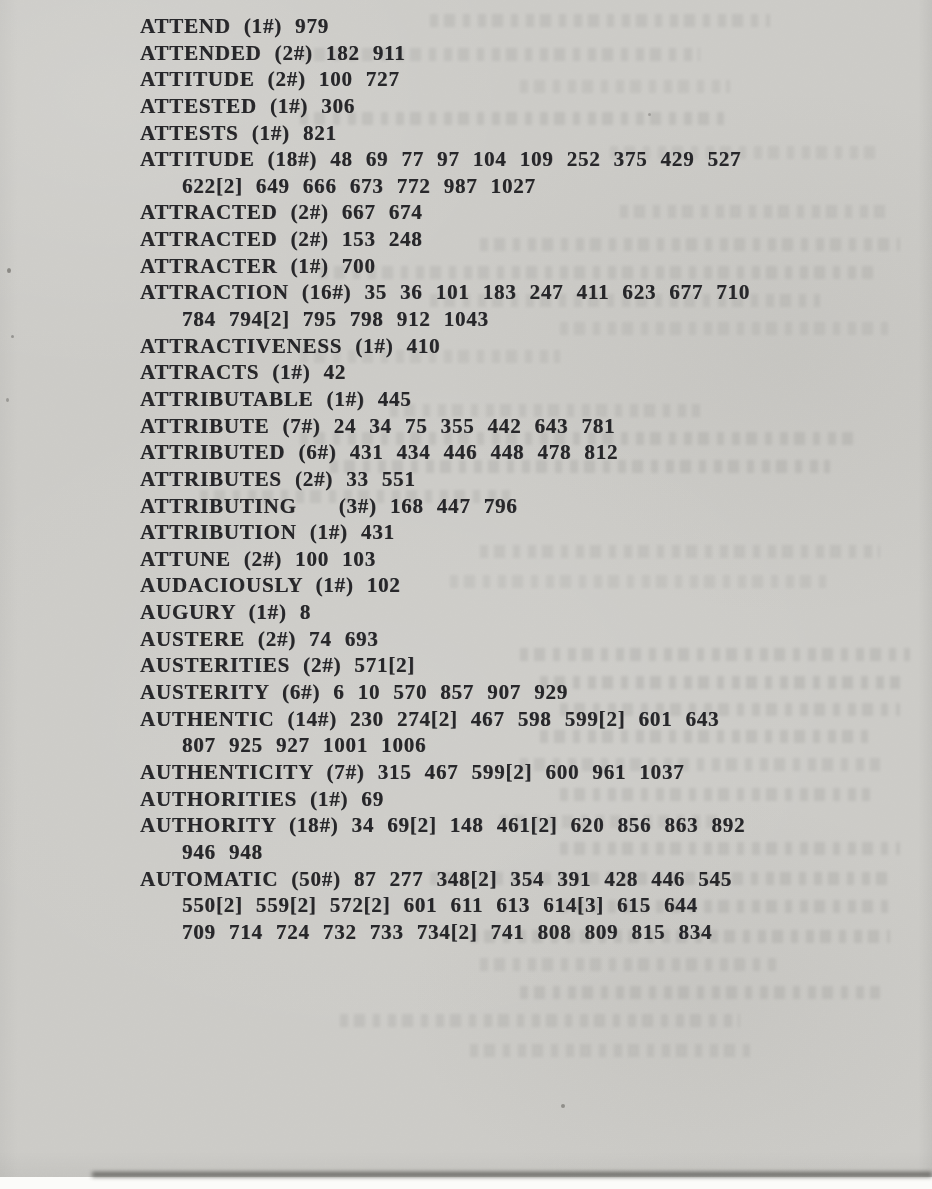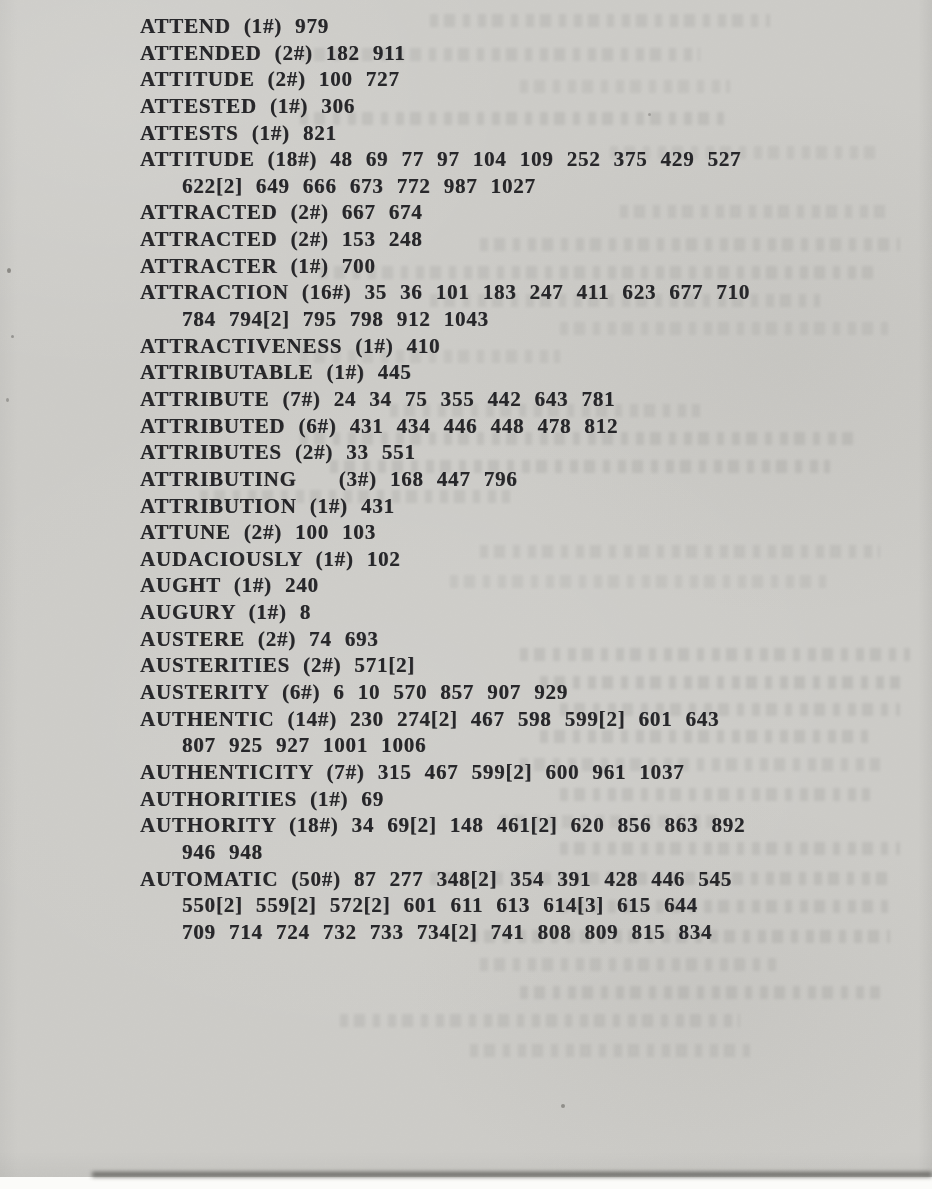--- a/index.html
+++ b/index.html
@@ -150,29 +150,29 @@
       <div class="line"><span>ATTESTED</span> <span>(1#)</span> <span>306</span></div>
       <div class="line"><span>ATTESTS</span> <span>(1#)</span> <span>821</span></div>
       <div class="line"><span>ATTITUDE</span> <span>(18#)</span> <span>48 69 77 97 104 109 252 375 429 527</span></div>
       <div class="line cont">622[2] 649 666 673 772 987 1027</div>
       <div class="line"><span>ATTRACTED</span> <span>(2#)</span> <span>667 674</span></div>
       <div class="line"><span>ATTRACTED</span> <span>(2#)</span> <span>153 248</span></div>
       <div class="line"><span>ATTRACTER</span> <span>(1#)</span> <span>700</span></div>
       <div class="line"><span>ATTRACTION</span> <span>(16#)</span> <span>35 36 101 183 247 411 623 677 710</span></div>
       <div class="line cont">784 794[2] 795 798 912 1043</div>
       <div class="line"><span>ATTRACTIVENESS</span> <span>(1#)</span> <span>410</span></div>
+      <div class="line"><span>ATTRACTS</span> <span>(1#)</span> <span>42</span></div>
       <div class="line"><span>ATTRIBUTABLE</span> <span>(1#)</span> <span>445</span></div>
       <div class="line"><span>ATTRIBUTE</span> <span>(7#)</span> <span>24 34 75 355 442 643 781</span></div>
       <div class="line"><span>ATTRIBUTED</span> <span>(6#)</span> <span>431 434 446 448 478 812</span></div>
       <div class="line"><span>ATTRIBUTES</span> <span>(2#)</span> <span>33 551</span></div>
       <div class="line"><span>ATTRIBUTING</span><span class="wide-gap-pad"></span><span>(3#)</span> <span>168 447 796</span></div>
       <div class="line"><span>ATTRIBUTION</span> <span>(1#)</span> <span>431</span></div>
       <div class="line"><span>ATTUNE</span> <span>(2#)</span> <span>100 103</span></div>
       <div class="line"><span>AUDACIOUSLY</span> <span>(1#)</span> <span>102</span></div>
-      <div class="line"><span>AUGHT</span> <span>(1#)</span> <span>240</span></div>
       <div class="line"><span>AUGURY</span> <span>(1#)</span> <span>8</span></div>
       <div class="line"><span>AUSTERE</span> <span>(2#)</span> <span>74 693</span></div>
       <div class="line"><span>AUSTERITIES</span> <span>(2#)</span> <span>571[2]</span></div>
       <div class="line"><span>AUSTERITY</span> <span>(6#)</span> <span>6 10 570 857 907 929</span></div>
       <div class="line"><span>AUTHENTIC</span> <span>(14#)</span> <span>230 274[2] 467 598 599[2] 601 643</span></div>
       <div class="line cont">807 925 927 1001 1006</div>
       <div class="line"><span>AUTHENTICITY</span> <span>(7#)</span> <span>315 467 599[2] 600 961 1037</span></div>
       <div class="line"><span>AUTHORITIES</span> <span>(1#)</span> <span>69</span></div>
       <div class="line"><span>AUTHORITY</span> <span>(18#)</span> <span>34 69[2] 148 461[2] 620 856 863 892</span></div>
       <div class="line cont">946 948</div>

